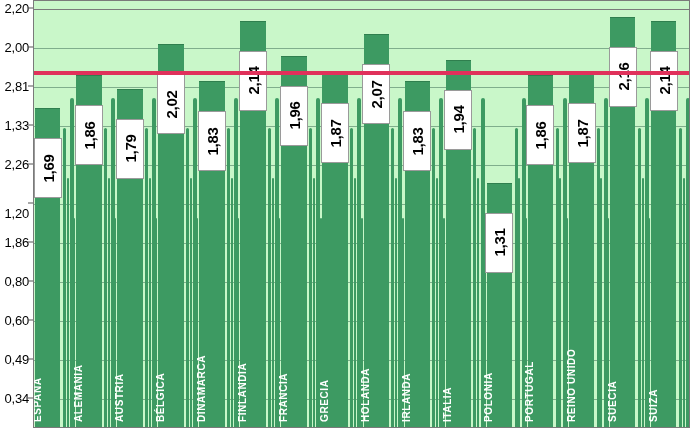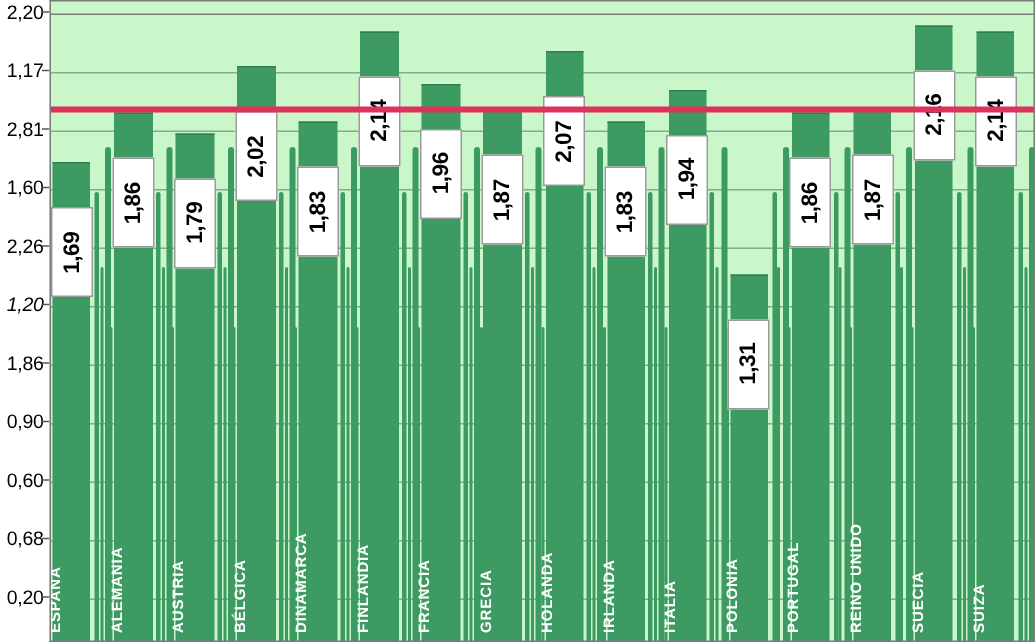--- a/index.html
+++ b/index.html
@@ -52,39 +52,39 @@
          pointer-events:none;z-index:40;}
 </style>
 </head>
 <body>
 
 <div id="chart">
 
   <div class="ylabels">
       <div class="ytick" style="top: 8px;">2,20</div>
       <div class="ytickmark" style="top: 8px;"></div>
-      <div class="ytick" style="top: 47px;">1,17</div>
+      <div class="ytick" style="top: 47px;">2,00</div>
       <div class="ytickmark" style="top: 47px;"></div>
       <div class="ytick" style="top: 86px;">2,81</div>
       <div class="ytickmark" style="top: 86px;"></div>
-      <div class="ytick" style="top: 125px;">1,60</div>
+      <div class="ytick" style="top: 125px;">1,33</div>
       <div class="ytickmark" style="top: 125px;"></div>
       <div class="ytick" style="top: 164px;">2,26</div>
       <div class="ytickmark" style="top: 164px;"></div>
-      <div class="ytick" style="top: 203px; font-style: italic;">1,20</div>
+      <div class="ytick" style="top: 213px;">1,20</div>
       <div class="ytickmark" style="top: 203px;"></div>
       <div class="ytick" style="top: 242px;">1,86</div>
       <div class="ytickmark" style="top: 242px;"></div>
-      <div class="ytick" style="top: 281px;">0,90</div>
+      <div class="ytick" style="top: 281px;">0,80</div>
       <div class="ytickmark" style="top: 281px;"></div>
       <div class="ytick" style="top: 320px;">0,60</div>
       <div class="ytickmark" style="top: 320px;"></div>
-      <div class="ytick" style="top: 359px;">0,68</div>
+      <div class="ytick" style="top: 359px;">0,49</div>
       <div class="ytickmark" style="top: 359px;"></div>
-      <div class="ytick" style="top: 398px;">0,20</div>
+      <div class="ytick" style="top: 398px;">0,34</div>
       <div class="ytickmark" style="top: 398px;"></div>
     </div>
 
   <div class="plot">
     <div class="grid-layer">
         <div class="gridline top" style="top: 8px;"></div>
         <div class="gridline" style="top: 47px;"></div>
         <div class="gridline" style="top: 86px;"></div>
         <div class="gridline" style="top: 125px;"></div>
         <div class="gridline" style="top: 164px;"></div>

